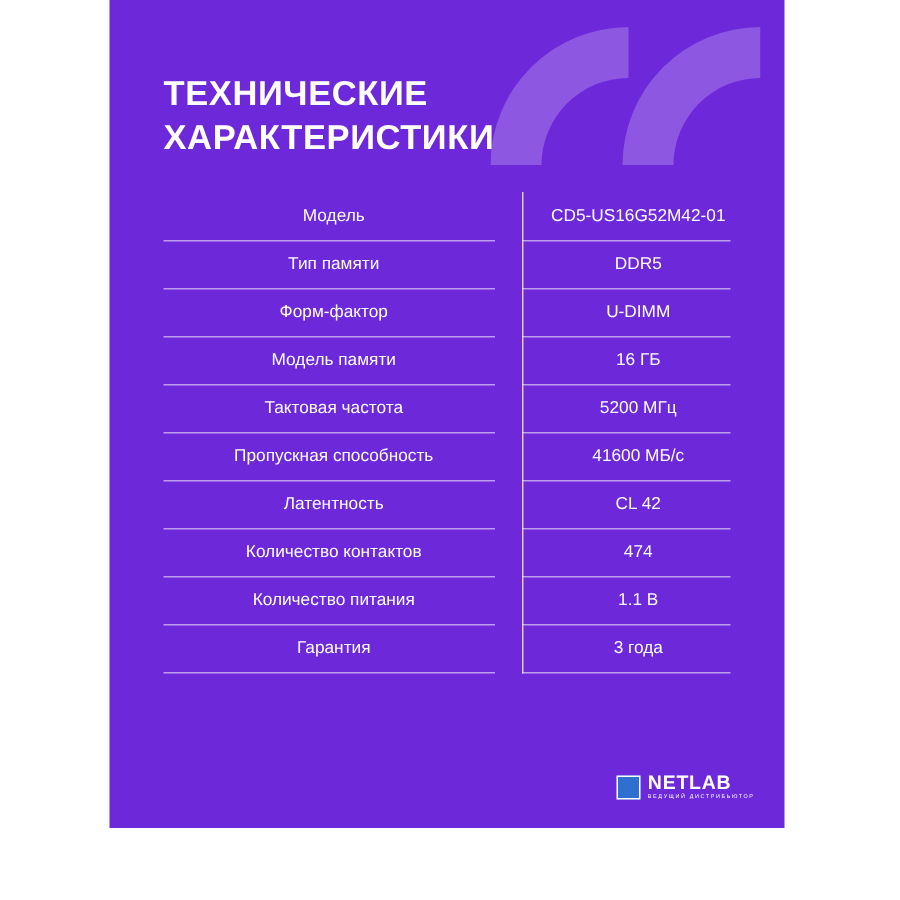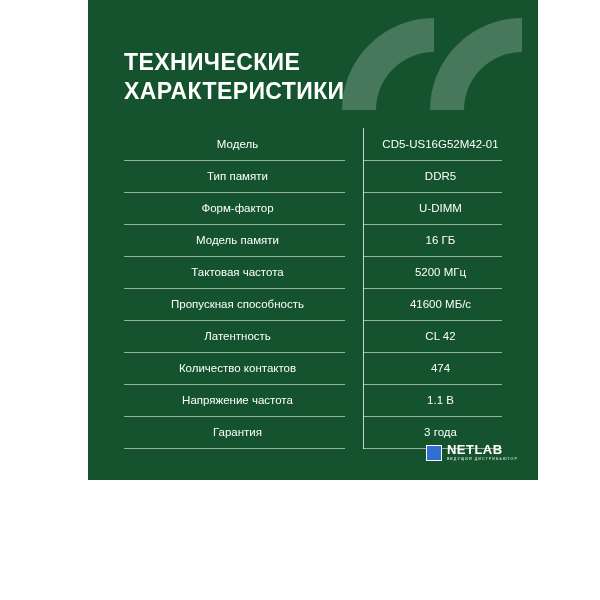--- a/index.html
+++ b/index.html
@@ -14,25 +14,25 @@
     overflow: hidden;
   }
   .page {
     position: relative;
     width: 600px;
     height: 600px;
     background: #ffffff;
   }
   .card {
     position: absolute;
-    left: 88px;
+    left: 73px;
     top: 0;
     width: 450px;
-    height: 480px;
-    background: #14532d;
+    height: 552px;
+    background: #6d28d9;
     overflow: hidden;
   }
   
   .arcs {
     position: absolute;
     right: 16px;
     top: 18px;
     width: 180px;
     height: 92px;
   }
@@ -163,21 +163,21 @@
           <td class="label">Латентность</td>
           <td class="gap"></td>
           <td class="value">CL 42</td>
         </tr>
         <tr>
           <td class="label">Количество контактов</td>
           <td class="gap"></td>
           <td class="value">474</td>
         </tr>
         <tr>
-          <td class="label">Напряжение частота</td>
+          <td class="label">Количество питания</td>
           <td class="gap"></td>
           <td class="value">1.1 В</td>
         </tr>
         <tr>
           <td class="label">Гарантия</td>
           <td class="gap"></td>
           <td class="value">3 года</td>
         </tr>
       </tbody>
     </table>

